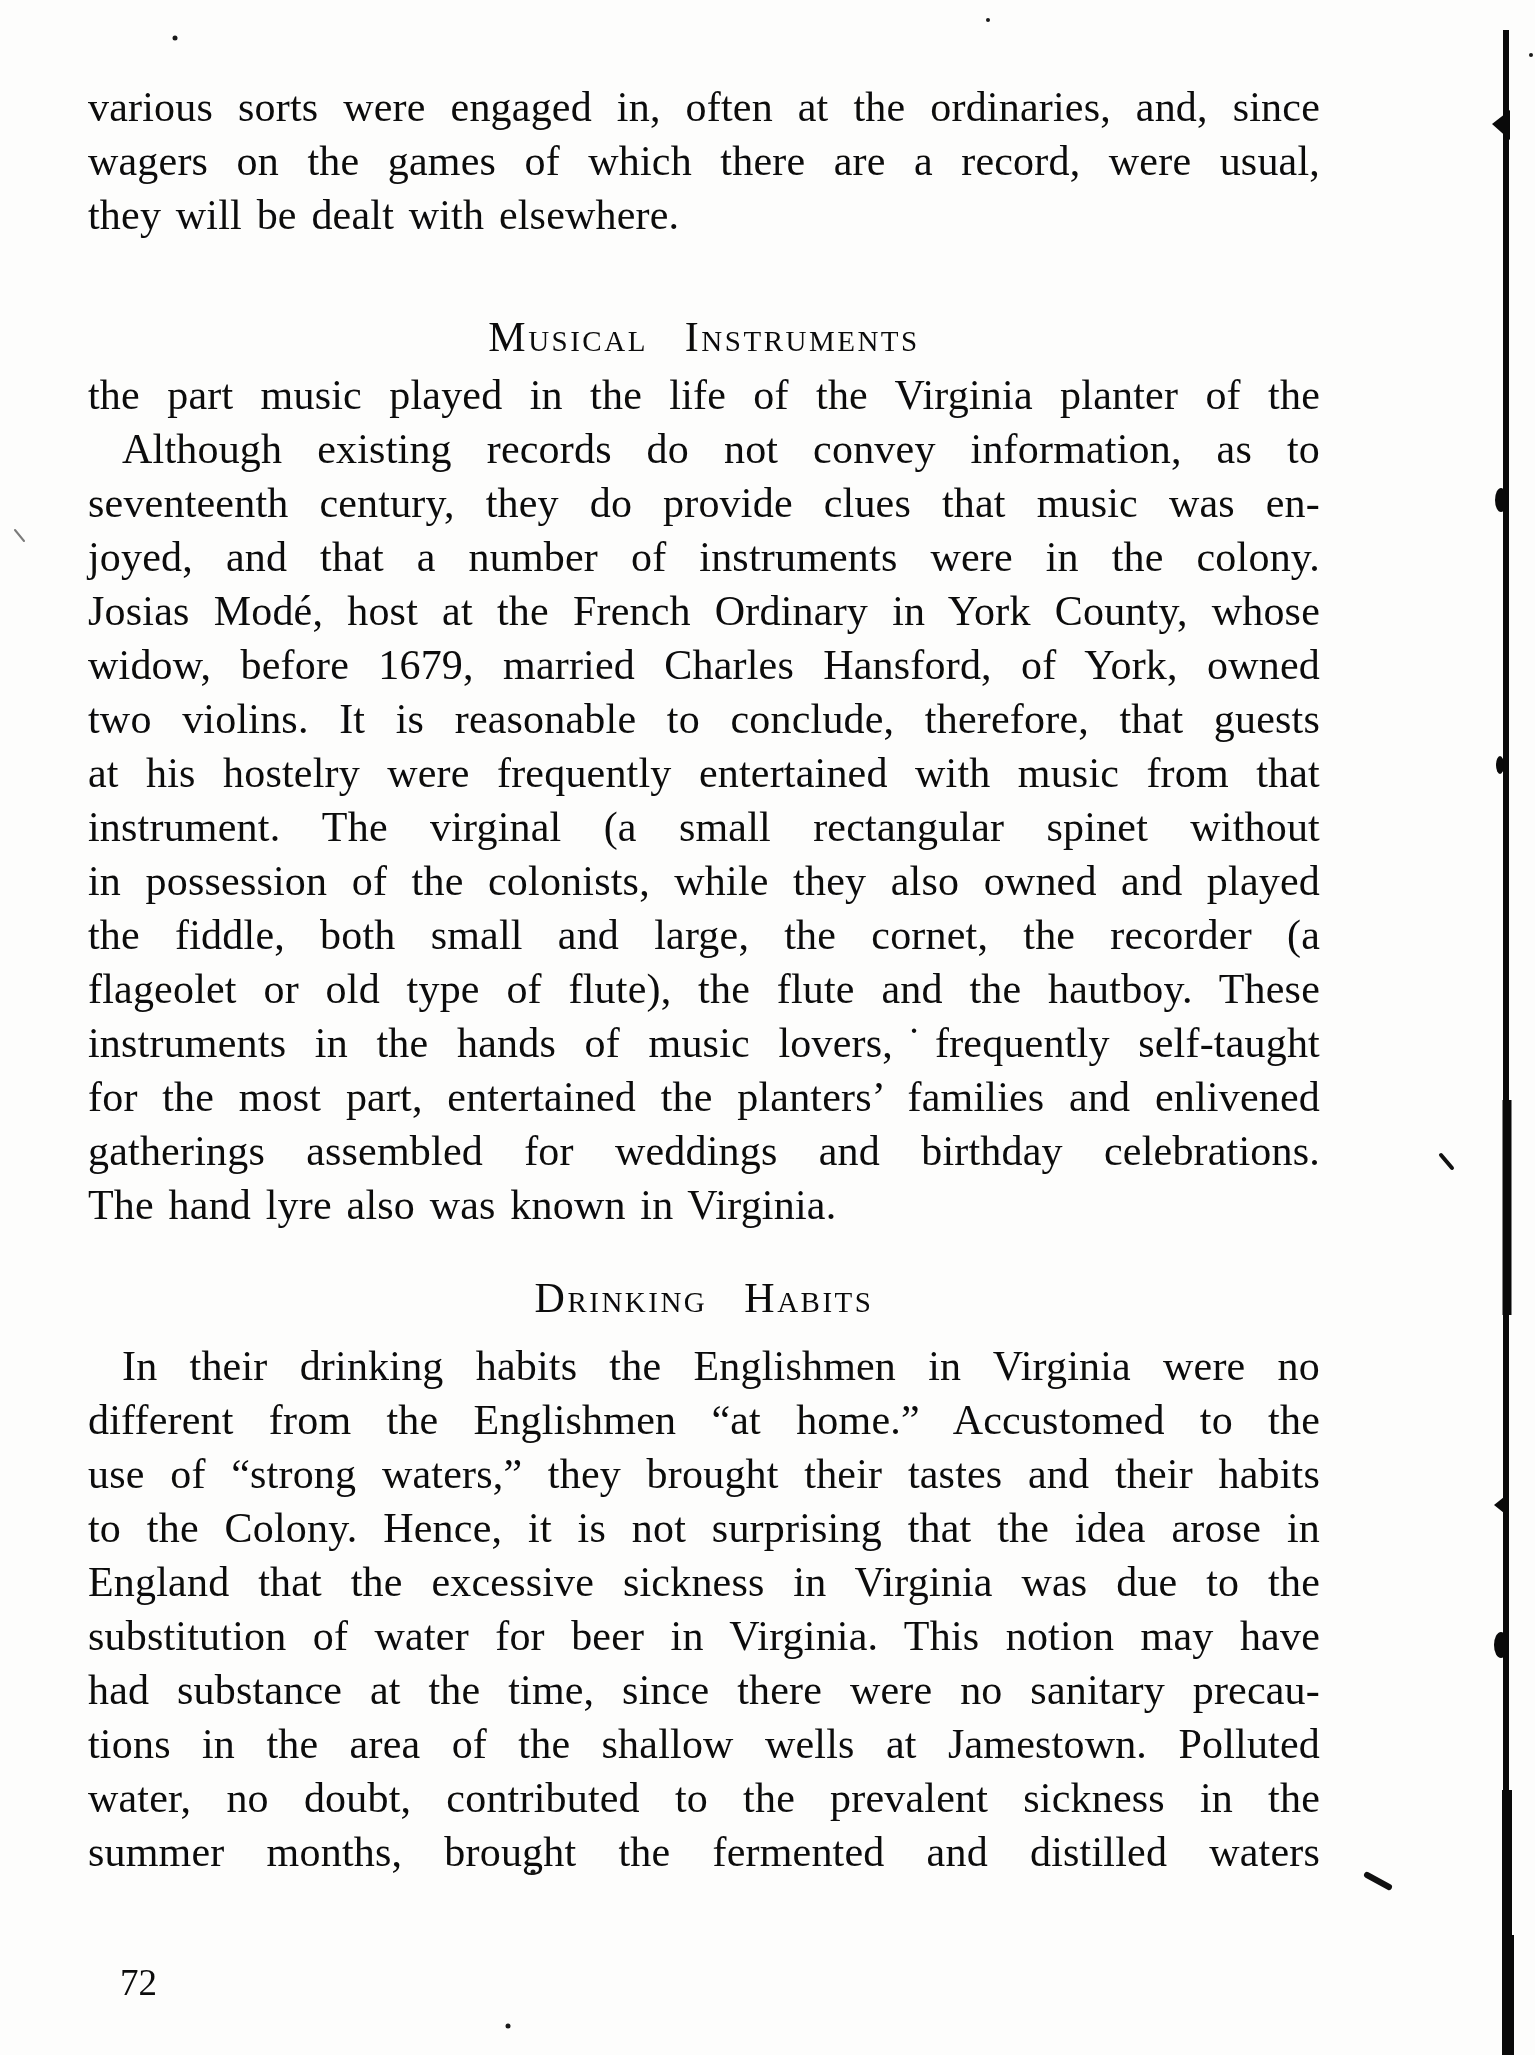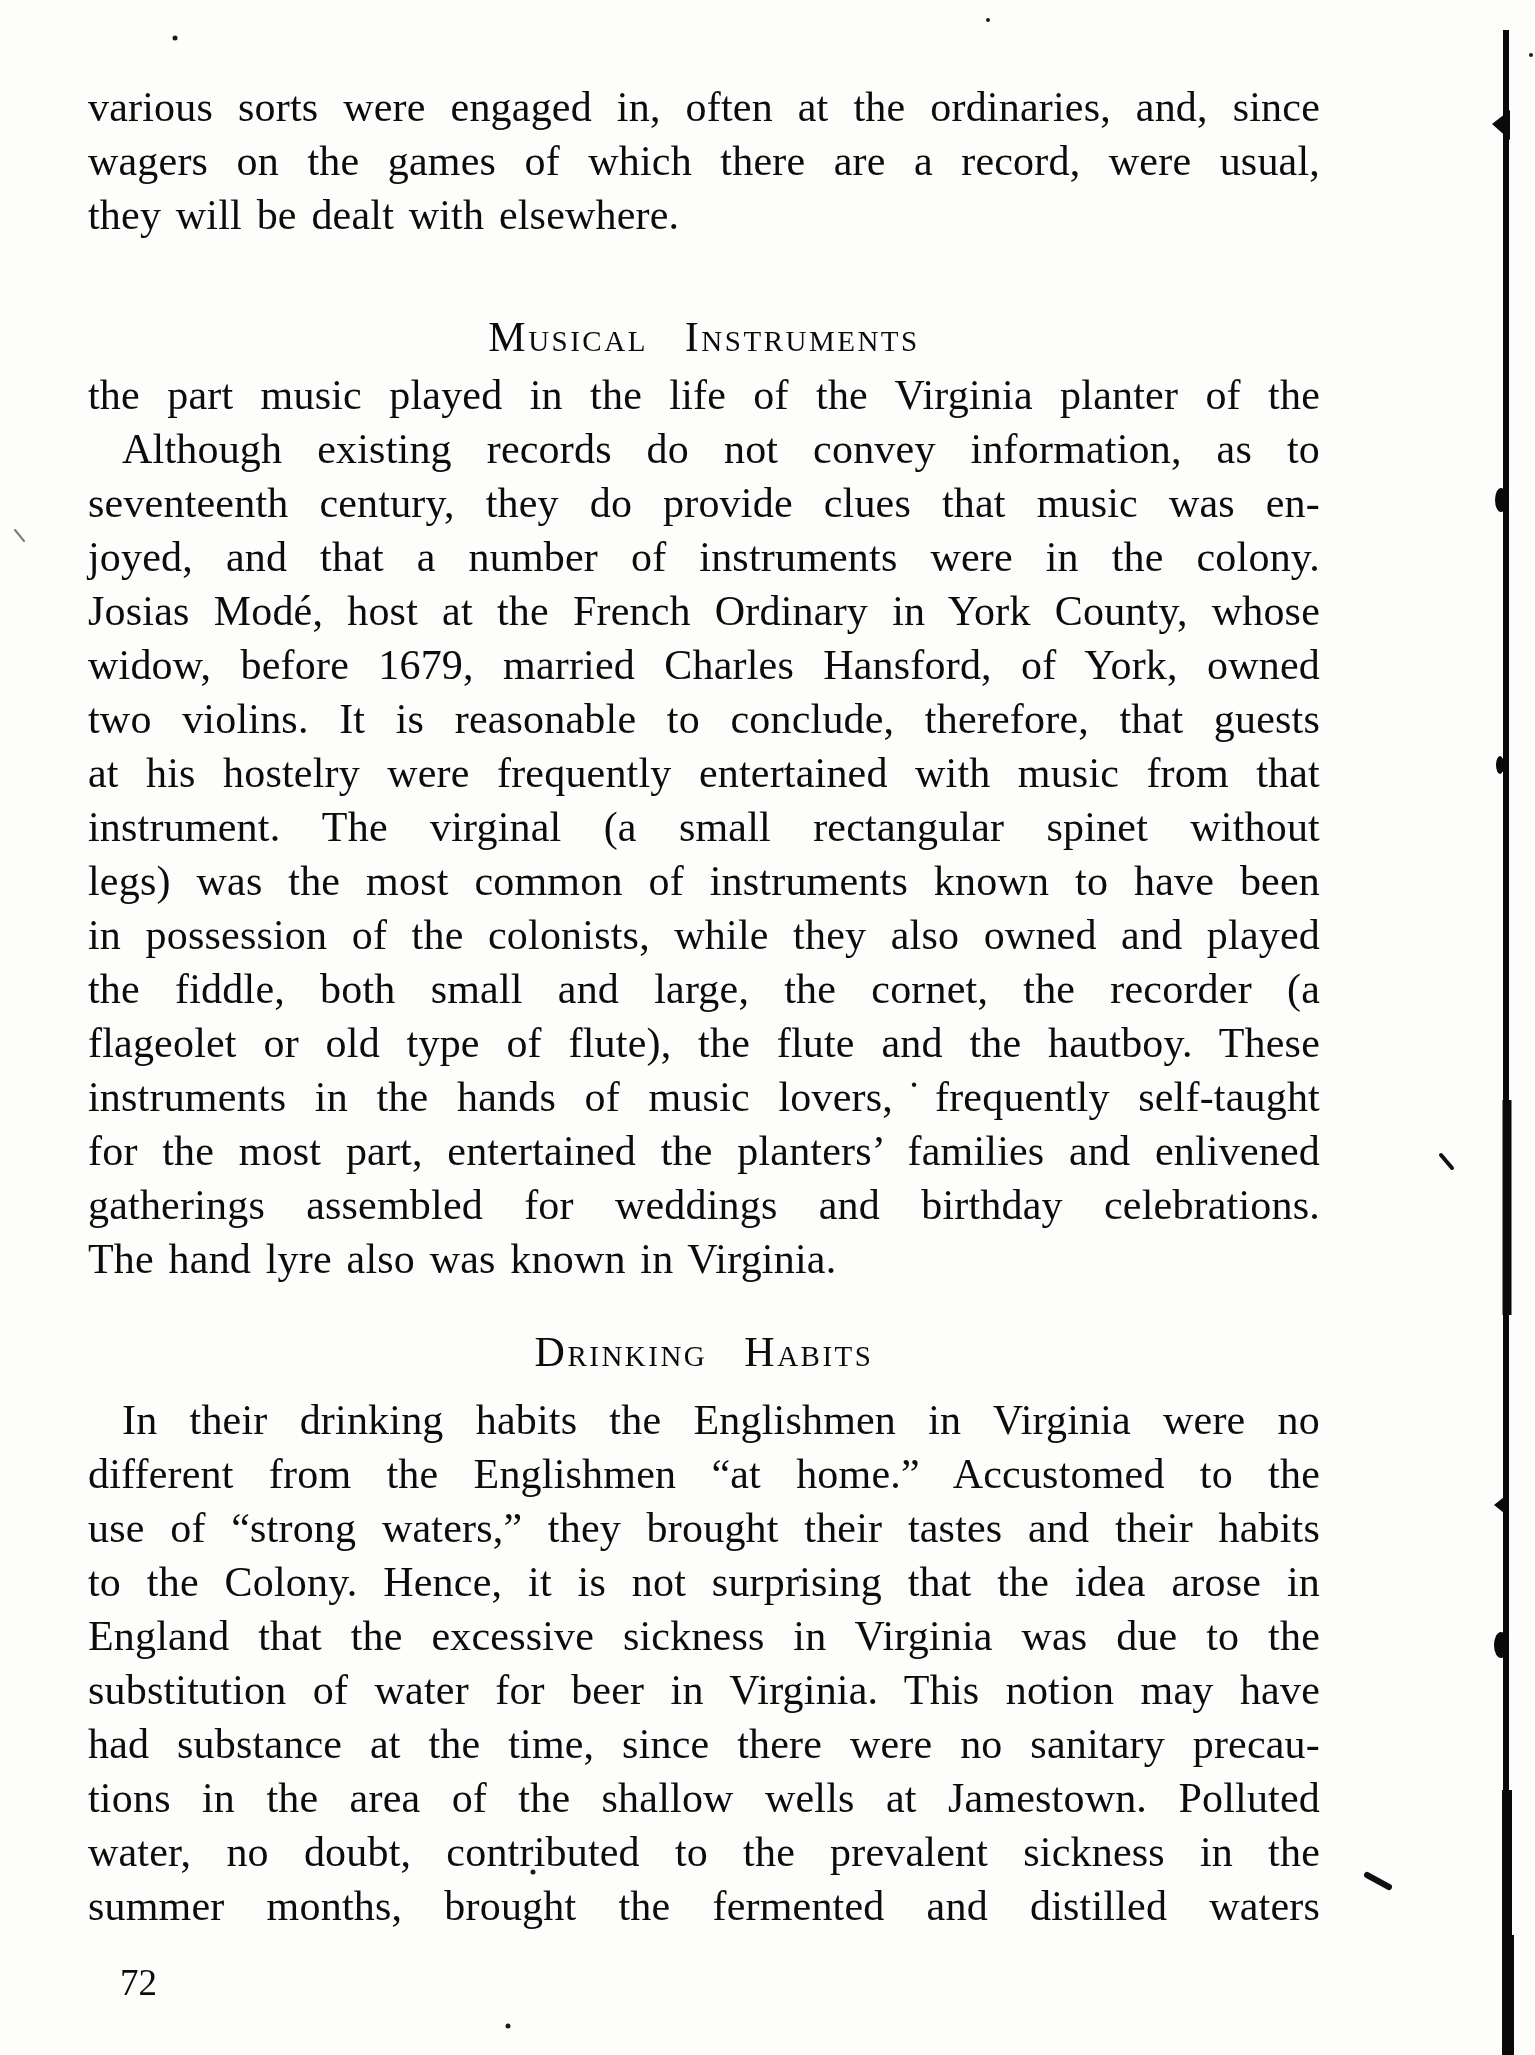--- a/index.html
+++ b/index.html
@@ -80,21 +80,20 @@
     <section class="para">
         <div class="line">the part music played in the life of the Virginia planter of the</div>
         <div class="line indent">Although existing records do not convey information, as to</div>
         <div class="line">seventeenth century, they do provide clues that music was en-</div>
         <div class="line">joyed, and that a number of instruments were in the colony.</div>
         <div class="line">Josias Modé, host at the French Ordinary in York County, whose</div>
         <div class="line">widow, before 1679, married Charles Hansford, of York, owned</div>
         <div class="line">two violins. It is reasonable to conclude, therefore, that guests</div>
         <div class="line">at his hostelry were frequently entertained with music from that</div>
         <div class="line">instrument. The virginal (a small rectangular spinet without</div>
-        <div class="line">legs) was the most common of instruments known to have been</div>
         <div class="line">in possession of the colonists, while they also owned and played</div>
         <div class="line">the fiddle, both small and large, the cornet, the recorder (a</div>
         <div class="line">flageolet or old type of flute), the flute and the hautboy. These</div>
         <div class="line">instruments in the hands of music lovers,˙frequently self-taught</div>
         <div class="line">for the most part, entertained the planters’ families and enlivened</div>
         <div class="line">gatherings assembled for weddings and birthday celebrations.</div>
         <div class="line unjust">The hand lyre also was known in Virginia.</div>
       </section>
 
     <h2 class="heading h-drinking">Drinking Habits</h2>

